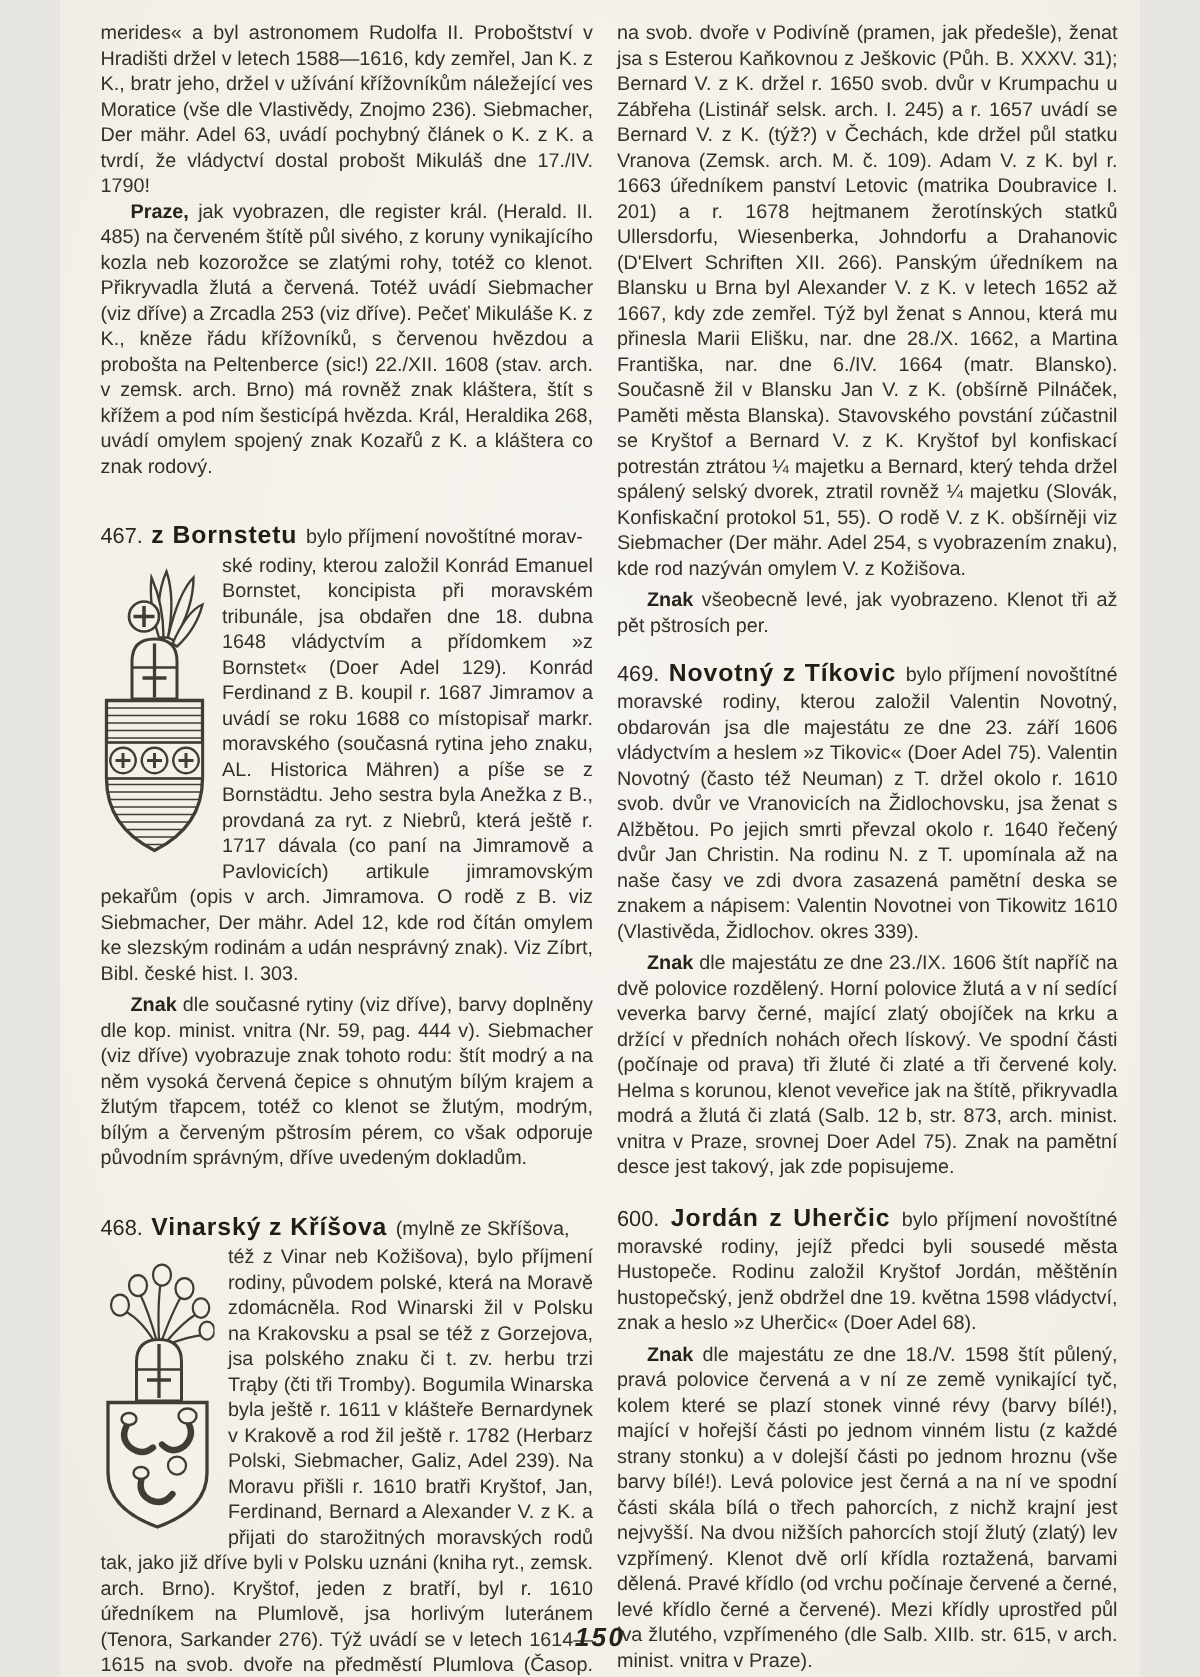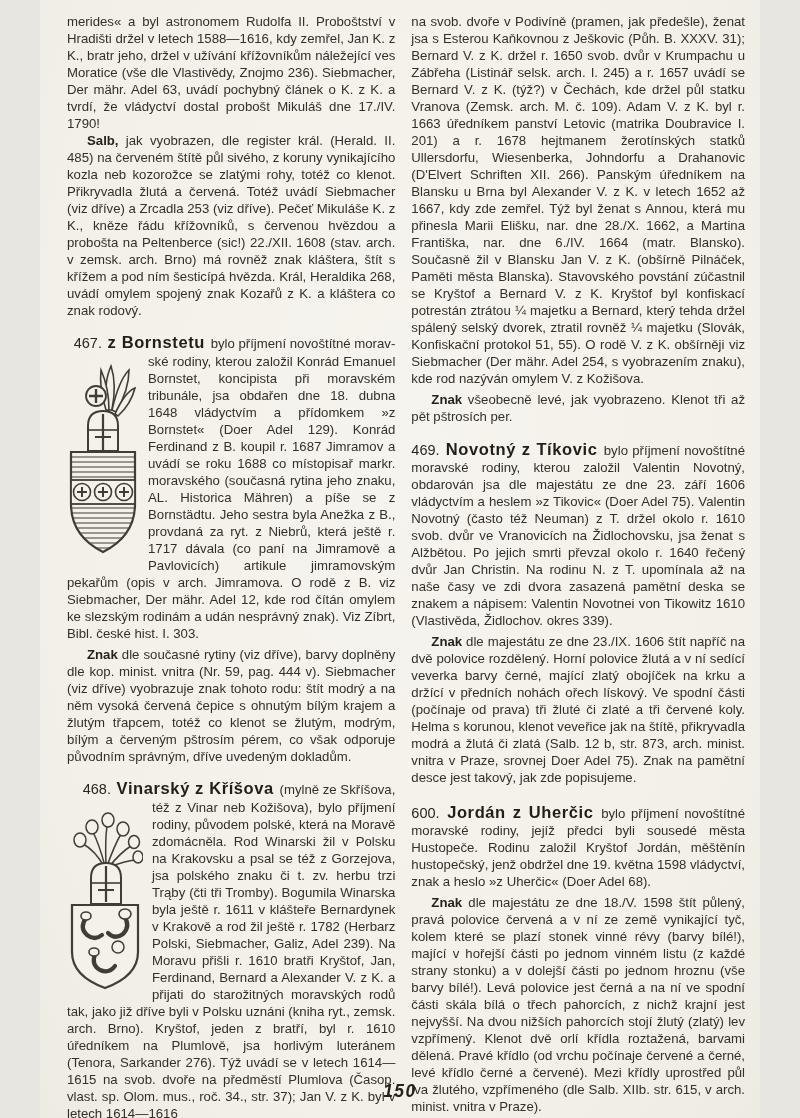--- a/index.html
+++ b/index.html
@@ -13,21 +13,21 @@
     font-family:Liberation Sans, sans-serif;
     overflow:hidden;
   }
   .columns { display:flex; gap:16px; padding:13px 15px 0 27px; }
   .col { text-align:justify; }
   .col-left  { width:368px; }
   .col-right { width:374px; }
   p { margin:0; font-size:13.2px; line-height:17px; text-align:justify; }
   p.indent { text-indent:20px; }
   .lead { font-weight:bold; color:#26231d; }
-  .entry-head { margin-top:15px; margin-bottom:1px; text-align:right; white-space:nowrap; }
+  .entry-head { margin-top:30px; margin-bottom:1px; text-align:left; white-space:nowrap; }
   .entry-num { font-size:14.5px; color:#2a2721; }
   .entry-title { font-weight:bold; font-size:16.5px; letter-spacing:0.6px; color:#211e18; padding:0 2px; }
   .znak-para { margin-top:4px; }
   .entry-block { margin-top:0; }
   .emblem { float:left; margin:3px 9px 2px 0; }
   .emblem svg { display:block; }
   .pageno {
     position:absolute; left:0; right:0; bottom:16px;
     text-align:center; font-weight:bold; font-style:italic;
     font-size:17.5px; letter-spacing:1.5px; color:#26231d;
@@ -38,21 +38,21 @@
 </head>
 <body>
 
 <div class="page">
   <div class="columns">
 
     <div class="col col-left">
 
       <p><span>merides« a byl astronomem Rudolfa II. Proboštství v Hradišti držel v letech 1588—1616, kdy zemřel, Jan K. z K., bratr jeho, držel v užívání křížovníkům náležející ves Moratice (vše dle Vlastivědy, Znojmo 236). Siebmacher, Der mähr. Adel 63, uvádí pochybný článek o K. z K. a tvrdí, že vládyctví dostal probošt Mikuláš dne 17./IV. 1790!</span></p>
 
-      <p class="indent"><span class="lead">Salb,</span>
+      <p class="indent"><span class="lead">Praze,</span>
         <span>jak vyobrazen, dle register král. (Herald. II. 485) na červeném štítě půl sivého, z koruny vynikajícího kozla neb kozorožce se zlatými rohy, totéž co klenot. Přikryvadla žlutá a červená. Totéž uvádí Siebmacher (viz dříve) a Zrcadla 253 (viz dříve). Pečeť Mikuláše K. z K., kněze řádu křížovníků, s červenou hvězdou a probošta na Peltenberce (sic!) 22./XII. 1608 (stav. arch. v zemsk. arch. Brno) má rovněž znak kláštera, štít s křížem a pod ním šesticípá hvězda. Král, Heraldika 268, uvádí omylem spojený znak Kozařů z K. a kláštera co znak rodový.</span></p>
 
       <div class="entry-block">
         <p class="entry-head">
           <span class="entry-num">467.</span>
           <span class="entry-title">z Bornstetu</span>
           <span>bylo příjmení novoštítné morav-</span>
         </p>
         <p>
           <span class="emblem">

